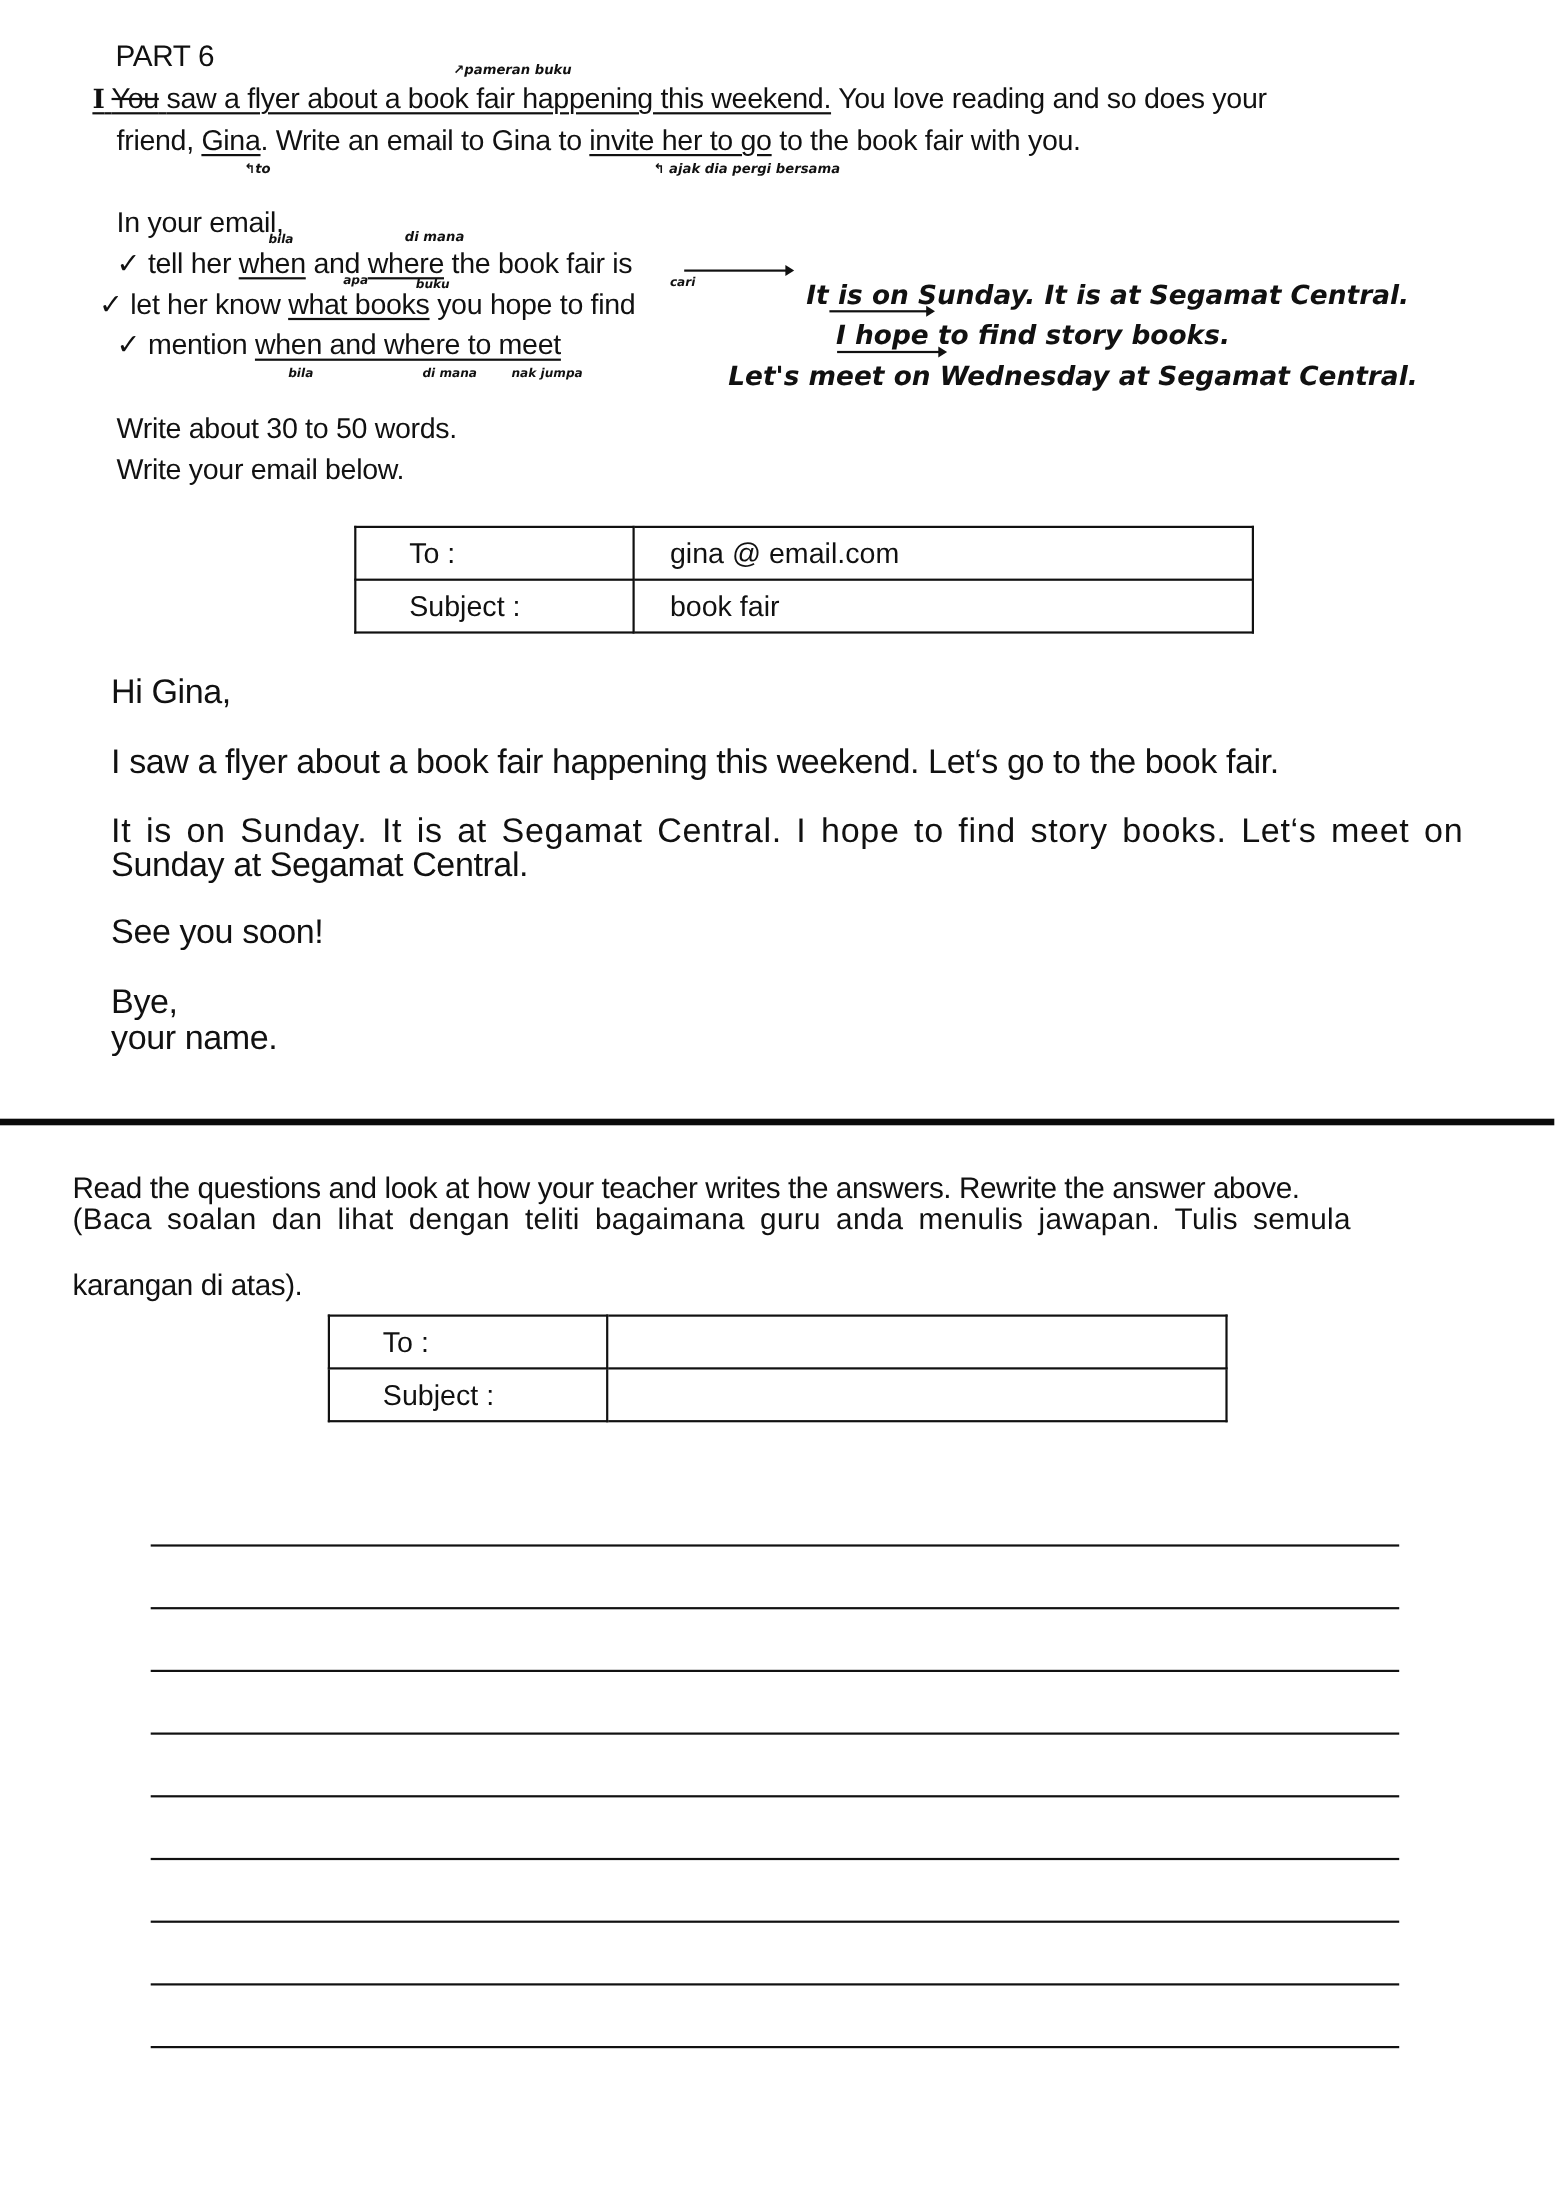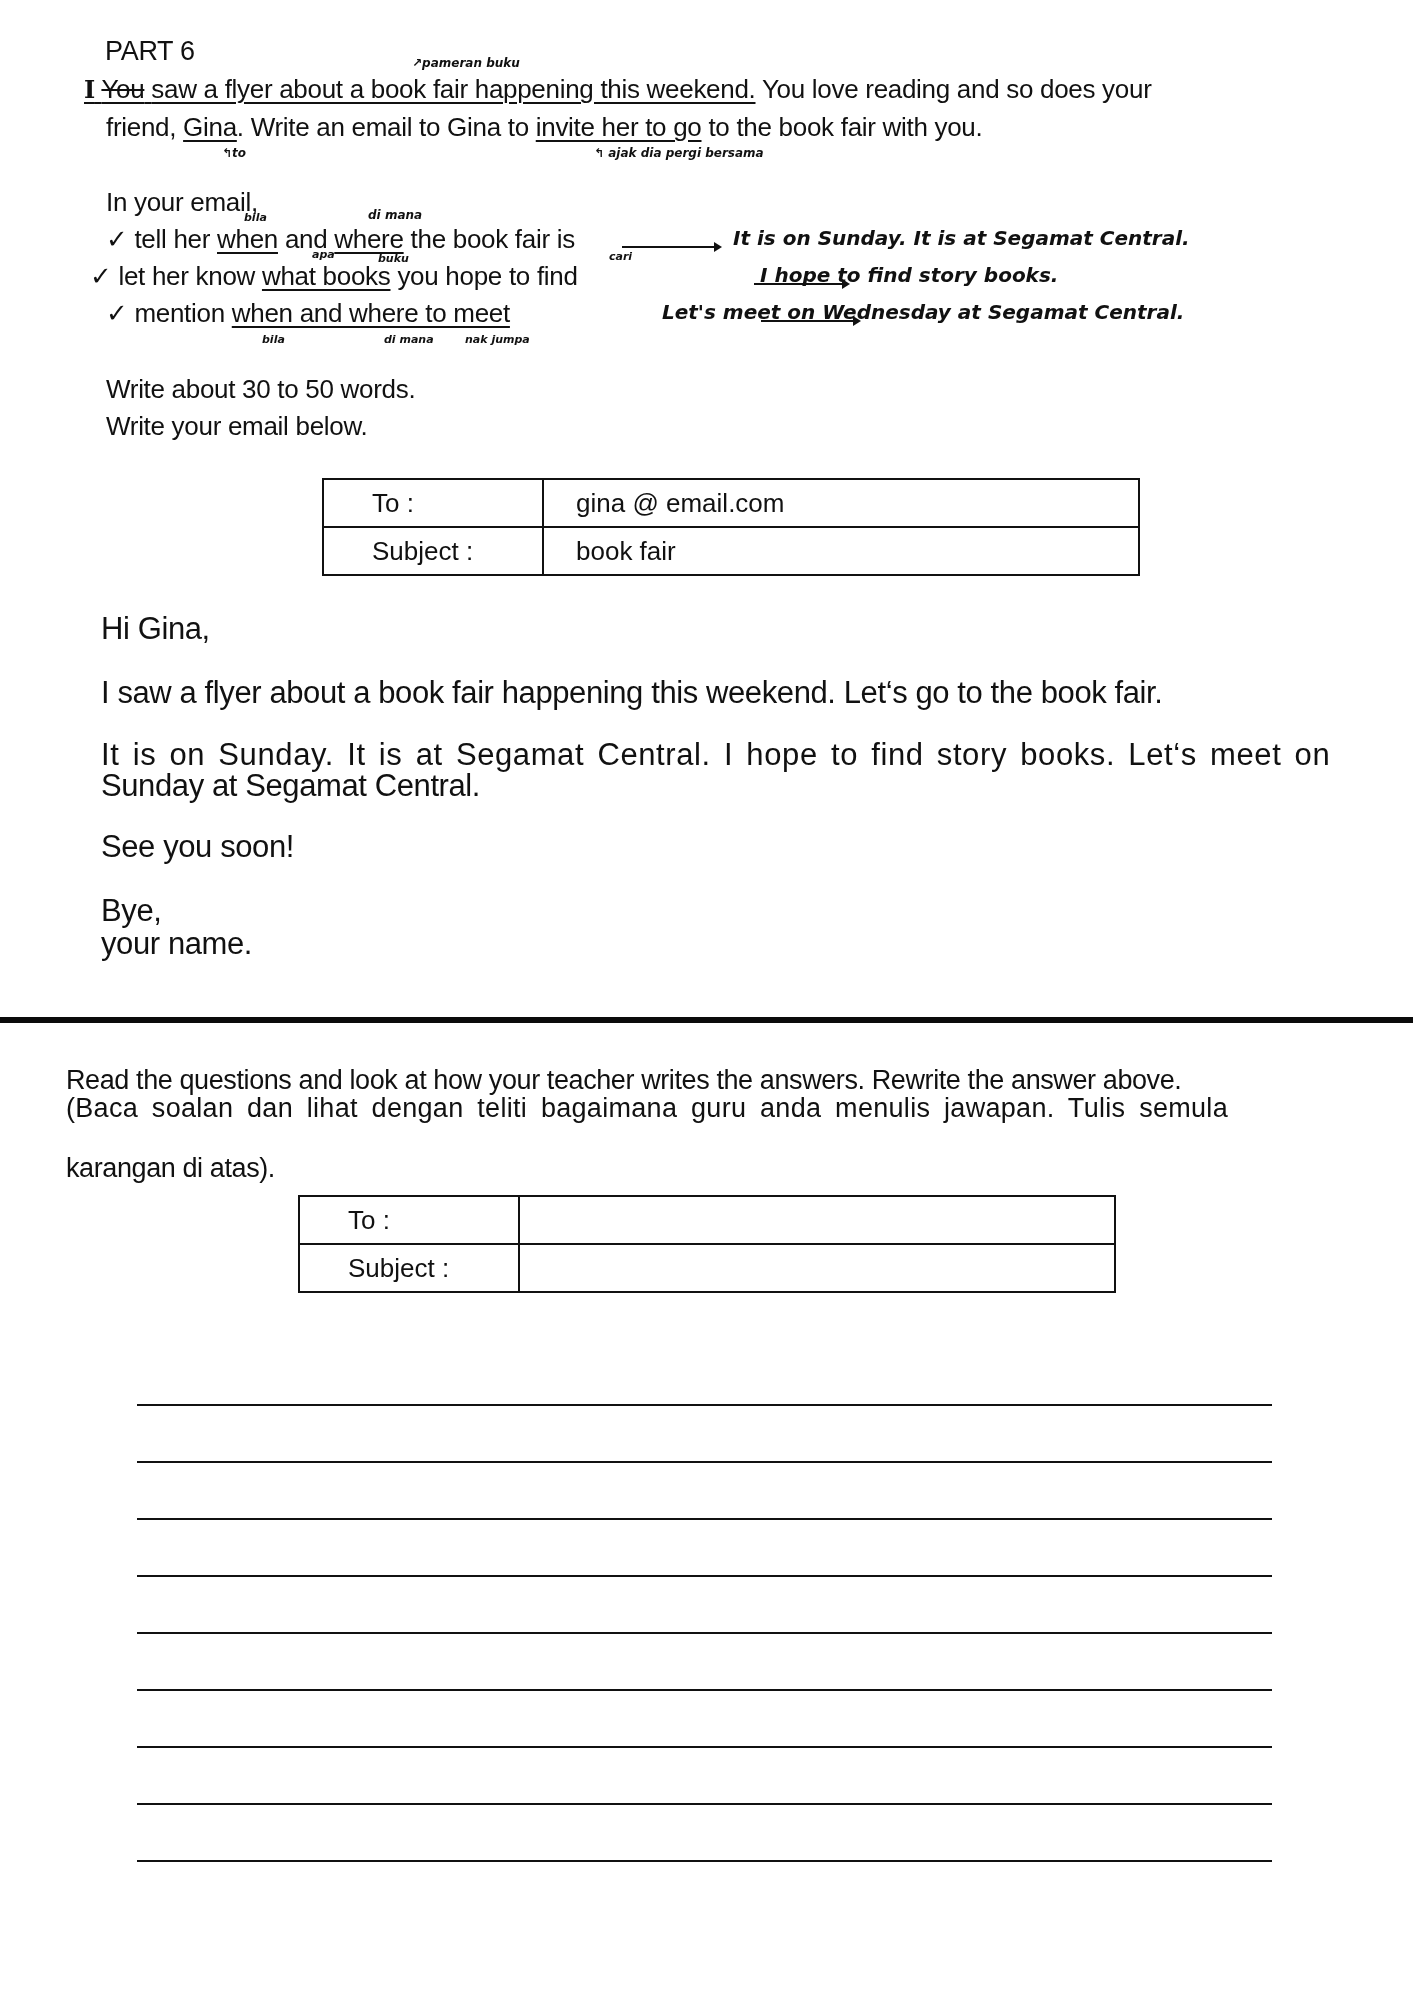--- a/index.html
+++ b/index.html
@@ -12,24 +12,24 @@
   .note { font-family: "DejaVu Sans", sans-serif; font-weight: bold; font-style: italic; font-size: 12px; color: #111; }
   .q-line { font-size: 26px; letter-spacing: -0.3px; }
   .ul { text-decoration: underline; text-underline-offset: 4px; text-decoration-thickness: 2px; }
   .strike { text-decoration: line-through; text-decoration-thickness: 2px; }
   .serifI { font-family: "DejaVu Serif", serif; font-weight: bold; font-size: 24px; }
   .arrow { display: inline-block; height: 2px; background: #111; position: relative; vertical-align: middle; }
   .arrow::after {
     content: ""; position: absolute; right: -2px; top: -4px;
     border-left: 8px solid #111; border-top: 5px solid transparent; border-bottom: 5px solid transparent;
   }
-  .answer { font-size: 20px; }
+  .answer { font-size: 24px; margin-top: 28px; }
   table.email { border-collapse: collapse; position: absolute; }
   table.email td { border: 2px solid #111; font-size: 26px; height: 46px; padding: 0; }
-  table.email td.lbl { width: 220px; padding-left: 48px; box-sizing: border-box; }
+  table.email td.lbl { width: 253px; padding-left: 48px; box-sizing: border-box; }
   table.email td.val { padding-left: 32px; }
   .body-text { font-size: 31px; letter-spacing: -0.4px; }
   .rule-thick { position: absolute; left: 0; width: 1413px; height: 6px; background: #0a0a0a; top: 1017px; }
   .wline { position: absolute; left: 137px; width: 1135px; height: 2px; background: #111; }
 </style>
 </head>
 <body>
 
 
 

